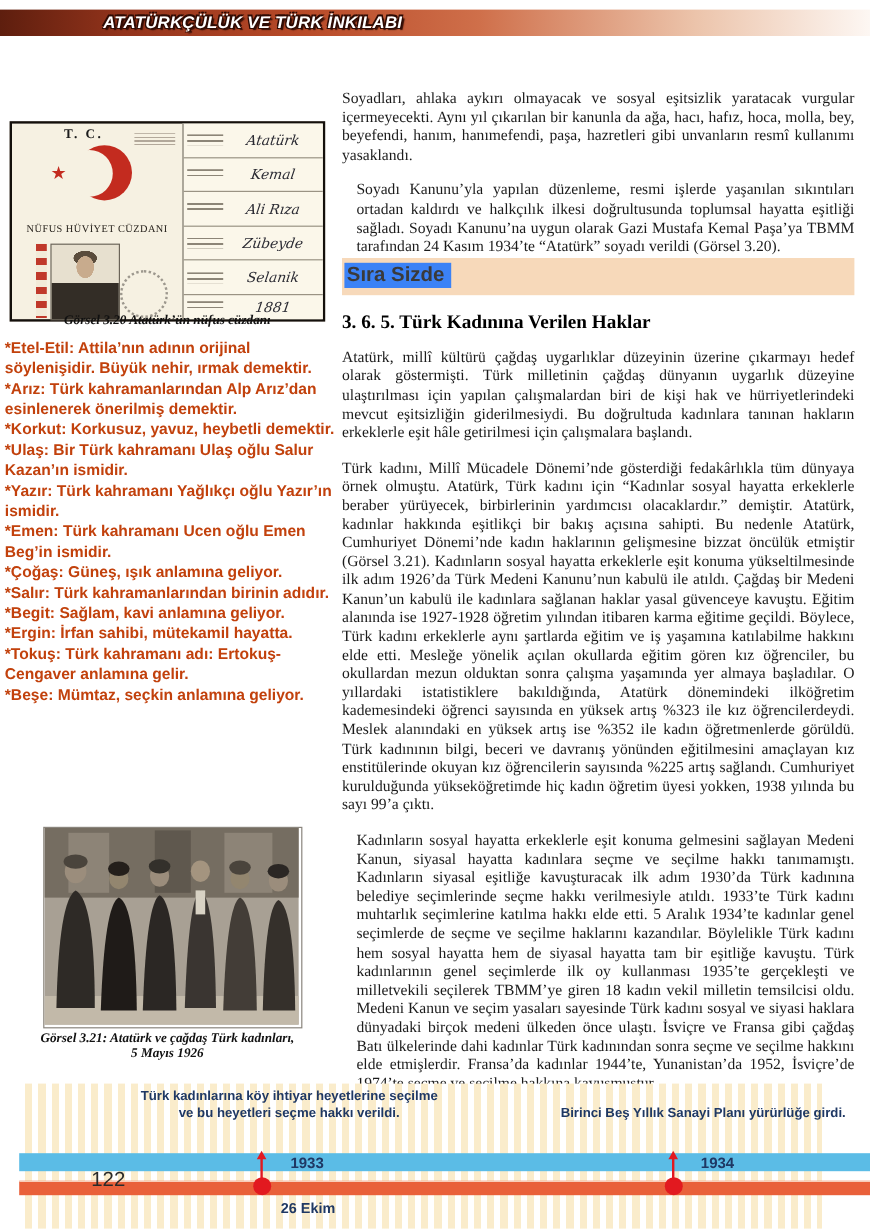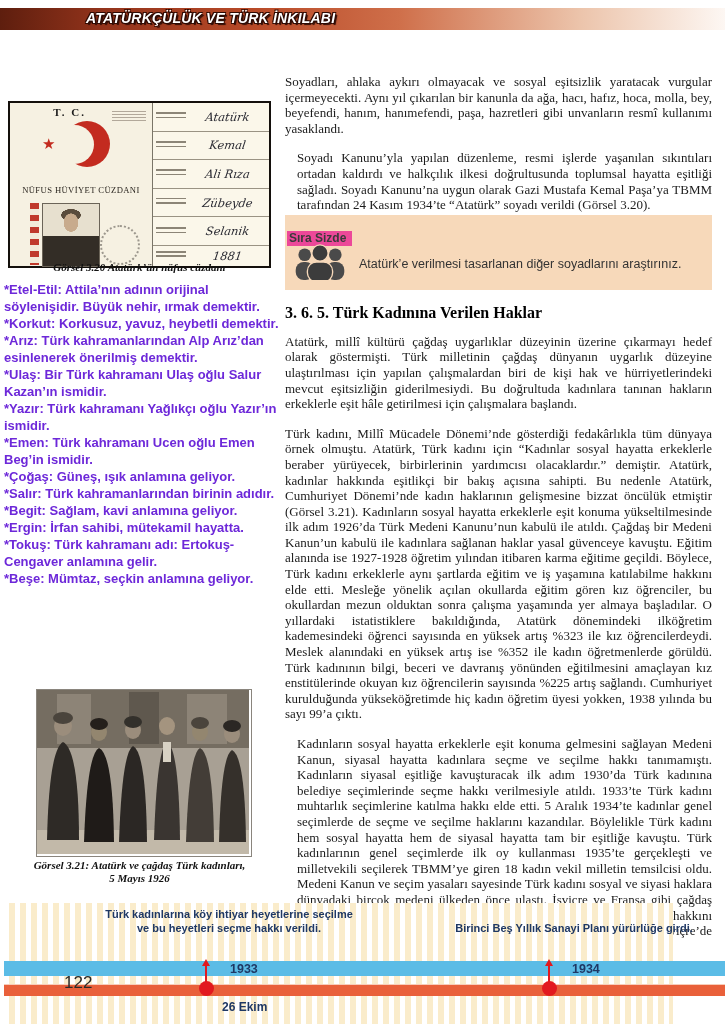--- a/index.html
+++ b/index.html
@@ -41,40 +41,40 @@
     background:repeating-linear-gradient(#8c8577 0 1.5px,transparent 1.5px 4.5px);}
   .id-value{flex:1;text-align:center;font-style:italic;font-size:11.5px;color:#2b2b33;
     font-family:"DejaVu Serif",serif;transform:skewX(-8deg);}
   .figcap{position:absolute;left:8px;width:263px;text-align:center;font-style:italic;font-weight:700;
     font-size:11px;color:#111;line-height:13px;}
   .figcap1{top:261px;}
   .figcap2{top:859px;}
 
   
   .name-list{position:absolute;left:4px;top:281px;width:280px;font-family:"Liberation Sans",sans-serif;
-    font-weight:700;font-size:13px;line-height:17px;color:#6d28d9;}
+    font-weight:700;font-size:13px;line-height:17px;color:#c2410c;}
 
   
   .photo{position:absolute;left:36px;top:689px;width:214px;height:166px;border:1px solid #8a857d;}
 
   
   .maincol{position:absolute;left:285px;top:74px;width:427px;}
   .para{font-size:13px;line-height:15.6px;text-align:justify;color:#1b1b1b;margin:0 0 14px 0;}
   .para:last-child{margin-bottom:0;margin-left:12px;}
 
   .sira-box{position:relative;background:#f7d9ba;margin:2px 0 14px 0;padding:4px 8px 6px 8px;}
-  .sira-label{display:inline-block;background:#ec4899;padding:0 6px 1px 2px;margin-left:-6px;
-    font-family:"Liberation Sans",sans-serif;font-weight:700;font-size:12px;color:#3a3a3a;margin-top:12px;}
+  .sira-label{display:inline-block;background:#3b82f6;padding:0 6px 1px 2px;margin-left:-6px;
+    font-family:"Liberation Sans",sans-serif;font-weight:700;font-size:17px;color:#3a3a3a;}
   .sira-row{display:flex;align-items:center;gap:12px;margin-top:-2px;}
   .sira-text{font-family:"Liberation Sans",sans-serif;font-size:12.5px;color:#333;}
 
   .section-heading{font-weight:700;font-size:16px;color:#000;margin:2px 0 12px 0;}
 
   
-  .timeline{position:absolute;left:4px;top:903px;width:669px;height:121px;
+  .timeline{position:absolute;left:16px;top:903px;width:669px;height:121px;
     background:repeating-linear-gradient(90deg,#ffffff 0 5px,#faeccb 5px 11px);}
   .tl-event{position:absolute;font-family:"Liberation Sans",sans-serif;font-weight:700;
     font-size:11px;line-height:14px;color:#1f3864;text-align:center;}
   .tl-event-left{left:75px;top:4px;width:300px;}
   .tl-event-right{left:430px;top:18px;width:280px;}
   .tl-blue{position:absolute;left:0;top:58px;width:725px;height:15px;background:#5bbce6;}
   .tl-orange{position:absolute;left:0;top:81px;width:725px;height:11px;background:#e9603a;
     border-top:1px solid #f8cdb9;}
   .tl-year{position:absolute;top:59px;font-family:"Liberation Sans",sans-serif;font-weight:700;
     font-size:12.5px;color:#1f3864;}
@@ -135,22 +135,22 @@
     <div class="id-row">
         <span class="id-label"></span>
         <span class="id-value">1881</span>
       </div>
   </div>
 </div>
 <div class="figcap figcap1">Görsel 3.20 Atatürk’ün nüfus cüzdanı</div>
 
 <div class="name-list">
     <div>*Etel-Etil: Attila’nın adının orijinal söylenişidir. Büyük nehir, ırmak demektir.</div>
+    <div>*Arız: Türk kahramanlarından Alp Arız’dan esinlenerek önerilmiş demektir.</div>
     <div>*Korkut: Korkusuz, yavuz, heybetli demektir.</div>
-    <div>*Arız: Türk kahramanlarından Alp Arız’dan esinlenerek önerilmiş demektir.</div>
     <div>*Ulaş: Bir Türk kahramanı Ulaş oğlu Salur Kazan’ın ismidir.</div>
     <div>*Yazır: Türk kahramanı Yağlıkçı oğlu Yazır’ın ismidir.</div>
     <div>*Emen: Türk kahramanı Ucen oğlu Emen Beg’in ismidir.</div>
     <div>*Çoğaş: Güneş, ışık anlamına geliyor.</div>
     <div>*Salır: Türk kahramanlarından birinin adıdır.</div>
     <div>*Begit: Sağlam, kavi anlamına geliyor.</div>
     <div>*Ergin: İrfan sahibi, mütekamil hayatta.</div>
     <div>*Tokuş: Türk kahramanı adı: Ertokuş-Cengaver anlamına gelir.</div>
     <div>*Beşe: Mümtaz, seçkin anlamına geliyor.</div>
   </div>
@@ -192,37 +192,20 @@
 </div>
 
 <div class="maincol">
   <div>
       <div class="para">Soyadları, ahlaka aykırı olmayacak ve sosyal eşitsizlik yaratacak vurgular içermeyecekti. Aynı yıl çıkarılan bir kanunla da ağa, hacı, hafız, hoca, molla, bey, beyefendi, hanım, hanımefendi, paşa, hazretleri gibi unvanların resmî kullanımı yasaklandı.</div>
       <div class="para">Soyadı Kanunu’yla yapılan düzenleme, resmi işlerde yaşanılan sıkıntıları ortadan kaldırdı ve halkçılık ilkesi doğrultusunda toplumsal hayatta eşitliği sağladı. Soyadı Kanunu’na uygun olarak Gazi Mustafa Kemal Paşa’ya TBMM tarafından 24 Kasım 1934’te “Atatürk” soyadı verildi (Görsel 3.20).</div>
     </div>
 
   <div class="sira-box">
     <span class="sira-label">Sıra Sizde</span>
-    <div class="sira-row">
-      <span>
-        <svg width="54" height="36" viewBox="0 0 60 40" xmlns="http://www.w3.org/2000/svg">
-          <g fill="#4a4a4a">
-            <circle cx="13" cy="12" r="7"></circle>
-              <rect x="3" y="20" width="20" height="20" rx="9"></rect>
-            <circle cx="47" cy="12" r="7"></circle>
-              <rect x="37" y="20" width="20" height="20" rx="9"></rect>
-          </g>
-          <g fill="#3c3c3c" stroke="#f7d9ba" stroke-width="1.5">
-            <circle cx="30" cy="10" r="9"></circle>
-              <rect x="16" y="20" width="28" height="22" rx="10"></rect>
-          </g>
-        </svg>
-      </span>
-      <span class="sira-text">Atatürk’e verilmesi tasarlanan diğer soyadlarını araştırınız.</span>
-    </div>
   </div>
 
   <div class="section-heading">3. 6. 5. Türk Kadınına Verilen Haklar</div>
 
   <div>
       <div class="para">Atatürk, millî kültürü çağdaş uygarlıklar düzeyinin üzerine çıkarmayı hedef olarak göstermişti. Türk milletinin çağdaş dünyanın uygarlık düzeyine ulaştırılması için yapılan çalışmalardan biri de kişi hak ve hürriyetlerindeki mevcut eşitsizliğin giderilmesiydi. Bu doğrultuda kadınlara tanınan hakların erkeklerle eşit hâle getirilmesi için çalışmalara başlandı.</div>
       <div class="para">Türk kadını, Millî Mücadele Dönemi’nde gösterdiği fedakârlıkla tüm dünyaya örnek olmuştu. Atatürk, Türk kadını için “Kadınlar sosyal hayatta erkeklerle beraber yürüyecek, birbirlerinin yardımcısı olacaklardır.” demiştir. Atatürk, kadınlar hakkında eşitlikçi bir bakış açısına sahipti. Bu nedenle Atatürk, Cumhuriyet Dönemi’nde kadın haklarının gelişmesine bizzat öncülük etmiştir (Görsel 3.21). Kadınların sosyal hayatta erkeklerle eşit konuma yükseltilmesinde ilk adım 1926’da Türk Medeni Kanunu’nun kabulü ile atıldı. Çağdaş bir Medeni Kanun’un kabulü ile kadınlara sağlanan haklar yasal güvenceye kavuştu. Eğitim alanında ise 1927-1928 öğretim yılından itibaren karma eğitime geçildi.  Böylece, Türk kadını erkeklerle aynı şartlarda eğitim ve iş yaşamına katılabilme hakkını elde etti. Mesleğe yönelik açılan okullarda eğitim gören kız öğrenciler, bu okullardan mezun olduktan sonra çalışma yaşamında yer almaya başladılar. O yıllardaki istatistiklere bakıldığında, Atatürk dönemindeki ilköğretim kademesindeki öğrenci sayısında en yüksek artış %323 ile kız öğrencilerdeydi. Meslek alanındaki en yüksek artış ise %352 ile kadın öğretmenlerde görüldü. Türk kadınının bilgi, beceri ve davranış yönünden eğitilmesini amaçlayan kız enstitülerinde okuyan kız öğrencilerin sayısında %225 artış sağlandı. Cumhuriyet kurulduğunda yükseköğretimde hiç kadın öğretim üyesi yokken, 1938 yılında bu sayı 99’a çıktı.</div>
       <div class="para">Kadınların sosyal hayatta erkeklerle eşit konuma gelmesini sağlayan Medeni Kanun, siyasal hayatta kadınlara seçme ve seçilme hakkı tanımamıştı. Kadınların siyasal eşitliğe kavuşturacak ilk adım 1930’da Türk kadınına belediye seçimlerinde seçme hakkı verilmesiyle atıldı. 1933’te Türk kadını muhtarlık seçimlerine katılma hakkı elde etti. 5 Aralık 1934’te kadınlar genel seçimlerde de seçme ve seçilme haklarını kazandılar. Böylelikle Türk kadını hem sosyal hayatta hem de siyasal hayatta tam bir eşitliğe kavuştu. Türk kadınlarının genel seçimlerde ilk oy kullanması 1935’te gerçekleşti ve milletvekili seçilerek TBMM’ye giren 18 kadın vekil milletin temsilcisi oldu. Medeni Kanun ve seçim yasaları sayesinde Türk kadını sosyal ve siyasi haklara dünyadaki birçok medeni ülkeden önce ulaştı. İsviçre ve Fransa gibi çağdaş Batı ülkelerinde dahi kadınlar Türk kadınından sonra seçme ve seçilme hakkını elde etmişlerdir. Fransa’da kadınlar 1944’te, Yunanistan’da 1952, İsviçre’de 1974’te seçme ve seçilme hakkına kavuşmuştur.</div>
     </div>
 </div>

